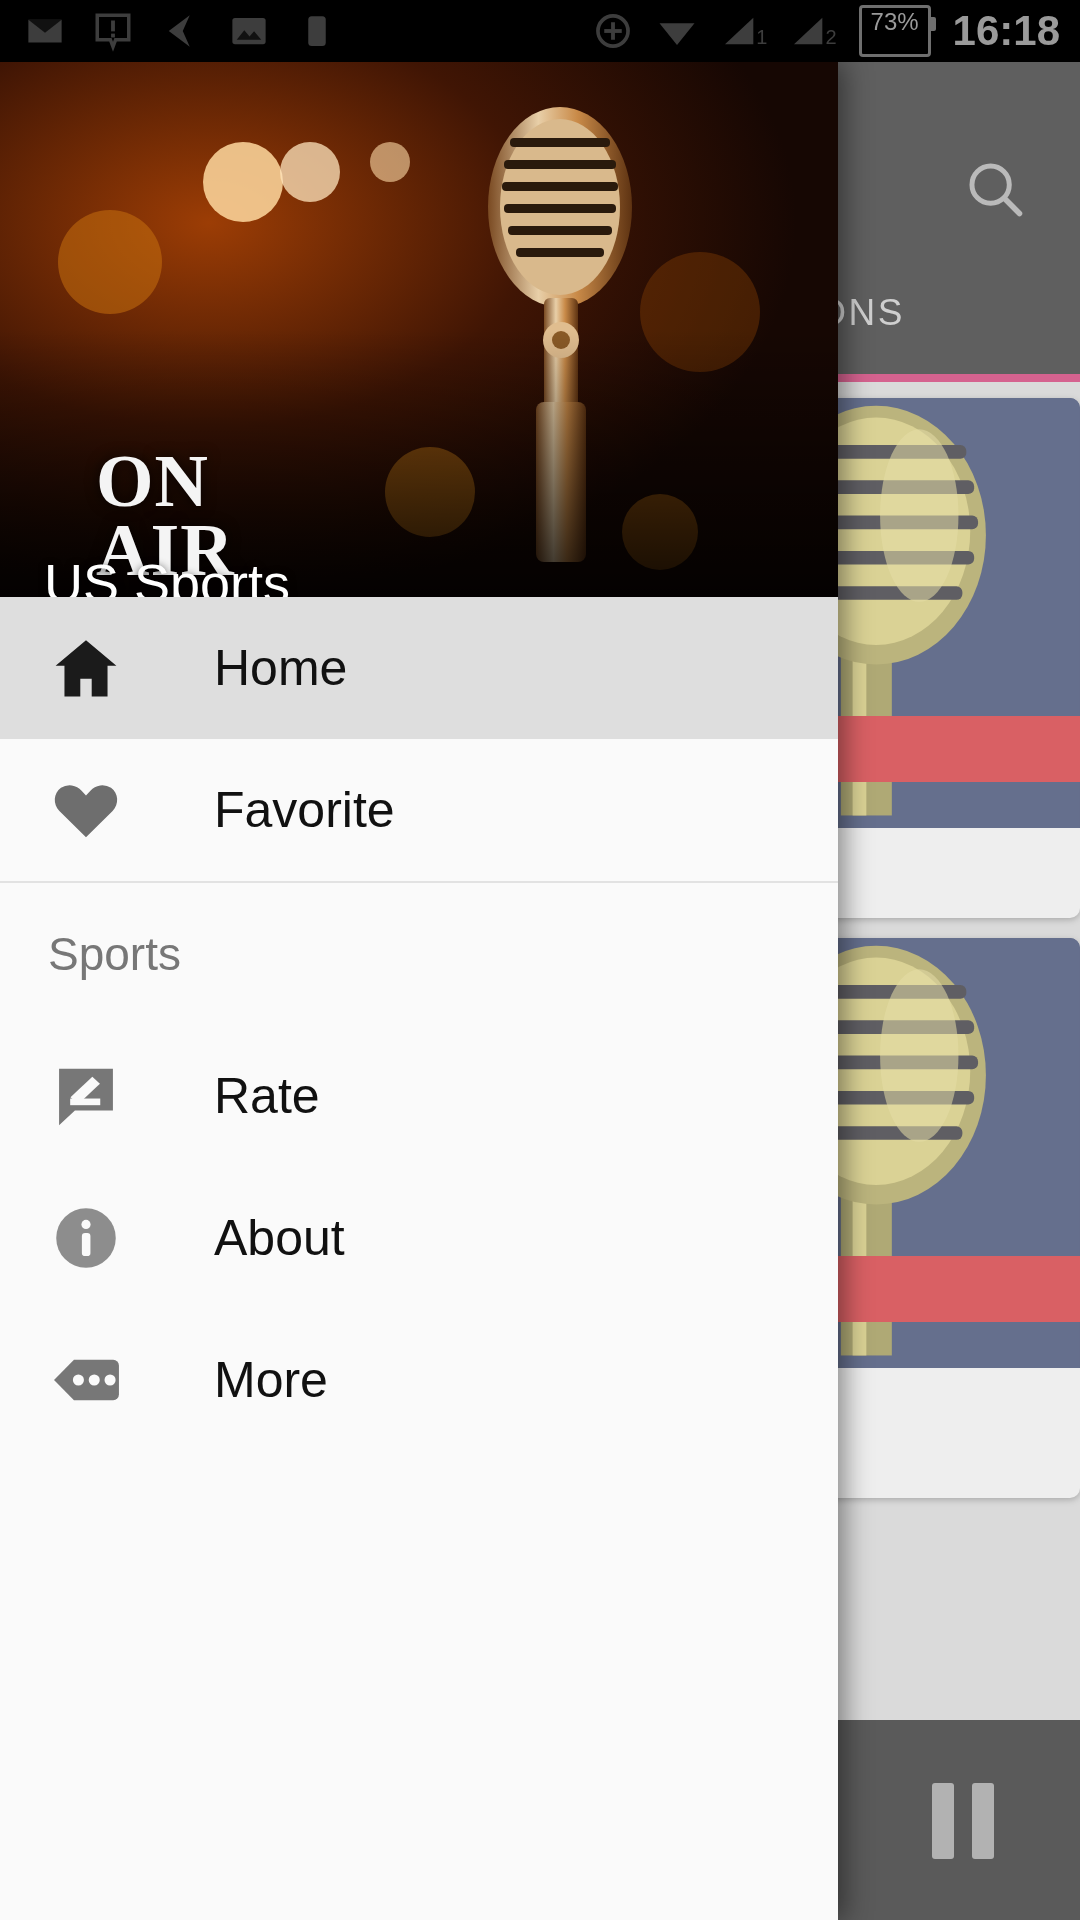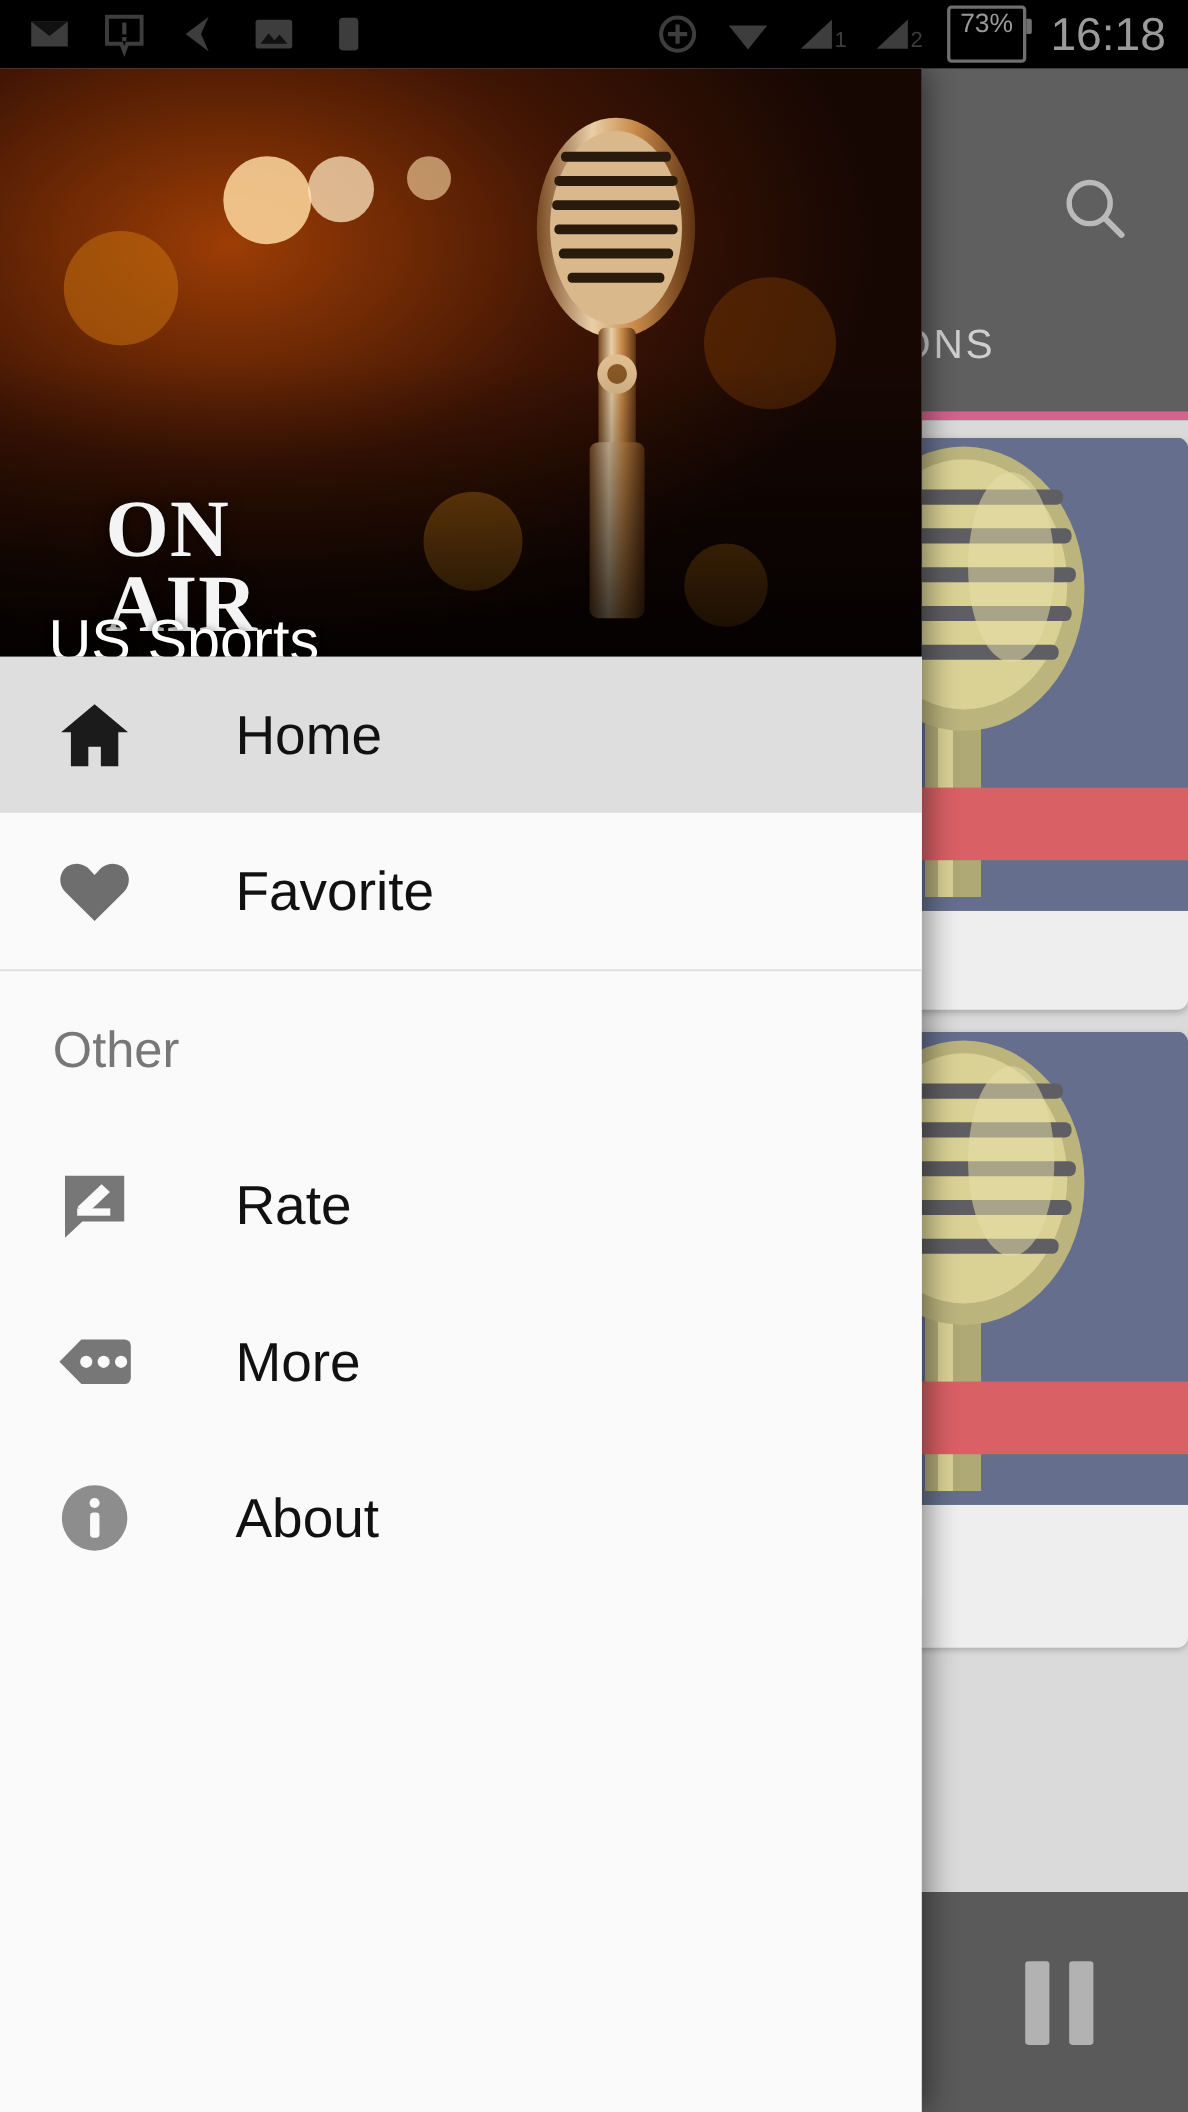--- a/index.html
+++ b/index.html
@@ -7,21 +7,21 @@
   body { font-family:"Liberation Sans", sans-serif; }
 
   #screen { position:relative; width:1080px; height:1920px; overflow:hidden; background:#111; }
 
   
   .statusbar { position:absolute; top:0; left:0; width:1080px; height:62px;
     background:#000; display:flex; align-items:center; z-index:100; }
   .sb-left { display:flex; align-items:center; gap:26px; padding-left:24px; }
   .sb-right { display:flex; align-items:center; gap:22px; margin-left:auto; padding-right:20px; }
   .sb-ico { fill:#3d3d3d; display:block; }
-  .sb-time { color:#9a9a9a; font-size:42px; letter-spacing:0px; font-weight:400; line-height:1; }
+  .sb-time { color:#9a9a9a; font-size:42px; letter-spacing:0px; font-weight:700; line-height:1; }
   .batt { border:3px solid #6f6f6f; border-radius:4px; padding:2px 9px 20px 9px; position:relative; }
   .batt-txt { color:#9a9a9a; font-size:24px; line-height:1; font-weight:400; }
   .batt:after { content:""; position:absolute; right:-8px; top:9px; width:5px; height:14px;
     background:#6f6f6f; border-radius:0 2px 2px 0; }
   .sig-num { color:#3d3d3d; font-size:20px; margin-left:-4px; align-self:flex-end; margin-bottom:2px; }
 
   
   .bg-app { position:absolute; top:62px; left:0; width:1080px; height:1858px; background:#121212; }
   .bg-appbar { position:absolute; top:0; left:0; width:1080px; height:320px; background:#141414; }
   .bg-search { position:absolute; top:92px; left:960px; width:70px; height:70px; }
@@ -220,56 +220,56 @@
       <div class="m-ico">
         <svg class="ico-svg" width="76" height="76" viewBox="0 0 24 24">
           <path d="M12 20.6 3.6 12.3C1.5 10.2 1.7 6.7 4.1 5a5 5 0 0 1 6.5.9L12 7.4l1.4-1.5A5 5 0 0 1 19.9 5c2.4 1.7 2.6 5.2.5 7.3z" fill="#6e6e6e"></path>
         </svg>
       </div>
       <div class="m-label">Favorite</div>
     </div>
 
     <div class="m-divider"></div>
 
-    <div class="m-section">Other</div>
+    <div class="m-section">Sports</div>
 
     <div class="m-item">
       <div class="m-ico">
         <svg class="ico-svg" width="76" height="76" viewBox="0 0 24 24">
           <path d="M3.5 3.4h17v13.2h-12l-5 4.6z" fill="#777"></path>
           <path d="M7.1 12.4 14 5.9l2.4 2.2-6.9 6.5z" fill="#fafafa"></path>
           <rect x="7" y="12.8" width="9.5" height="2.1" fill="#fafafa"></rect>
         </svg>
       </div>
       <div class="m-label">Rate</div>
+    </div>
+
+    <div class="m-item">
+      <div class="m-ico">
+        <svg class="ico-svg" width="76" height="76" viewBox="0 0 24 24">
+          <circle cx="12" cy="12" r="9.4" fill="#8d8d8d"></circle>
+          <circle cx="12" cy="7.7" r="1.45" fill="#fafafa"></circle>
+          <rect x="10.7" y="10.4" width="2.7" height="7.3" rx="1" fill="#fafafa"></rect>
+        </svg>
+      </div>
+      <div class="m-label">About</div>
     </div>
 
     <div class="m-item">
       <div class="m-ico">
         <svg class="ico-svg" width="76" height="76" viewBox="0 0 24 24">
           <path d="M8.2 5.6h12.4a1.8 1.8 0 0 1 1.8 1.8v9.2a1.8 1.8 0 0 1-1.8 1.8H8.2L1.9 12z" fill="#777"></path>
           <circle cx="9.6" cy="12" r="1.75" fill="#fafafa"></circle>
           <circle cx="14.6" cy="12" r="1.75" fill="#fafafa"></circle>
           <circle cx="19.6" cy="12" r="1.75" fill="#fafafa"></circle>
         </svg>
       </div>
       <div class="m-label">More</div>
     </div>
 
-    <div class="m-item">
-      <div class="m-ico">
-        <svg class="ico-svg" width="76" height="76" viewBox="0 0 24 24">
-          <circle cx="12" cy="12" r="9.4" fill="#8d8d8d"></circle>
-          <circle cx="12" cy="7.7" r="1.45" fill="#fafafa"></circle>
-          <rect x="10.7" y="10.4" width="2.7" height="7.3" rx="1" fill="#fafafa"></rect>
-        </svg>
-      </div>
-      <div class="m-label">About</div>
-    </div>
-
   </div>
 
   <div class="statusbar">
     <div class="sb-left">
       <span>
         <svg class="sb-ico" width="42" height="42" viewBox="0 0 24 24">
           <path d="M2.5 5.5h19v13h-19z" fill="#3d3d3d"></path>
           <path d="M2.5 5.5 12 13l9.5-7.5z" fill="#111"></path>
         </svg>
       </span>

